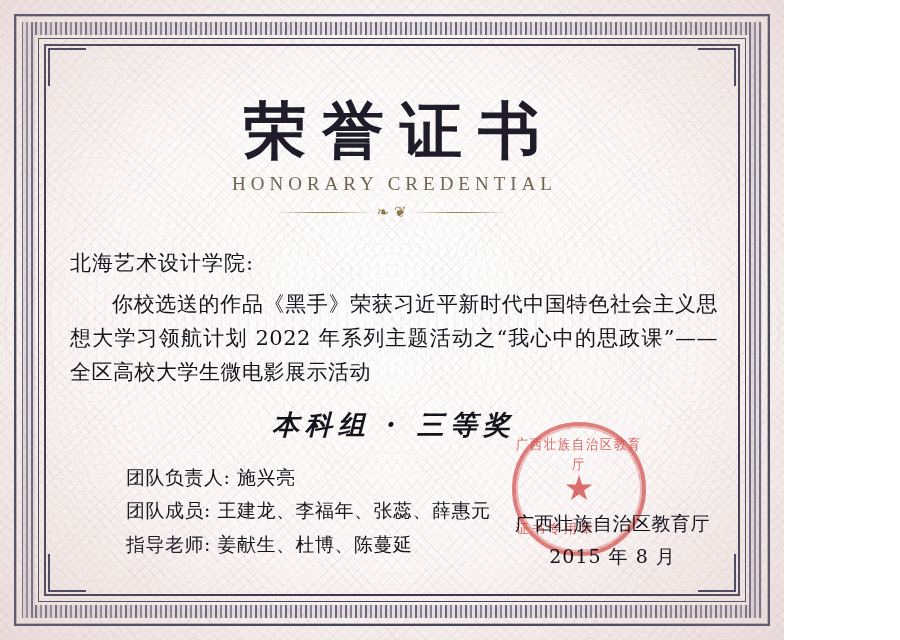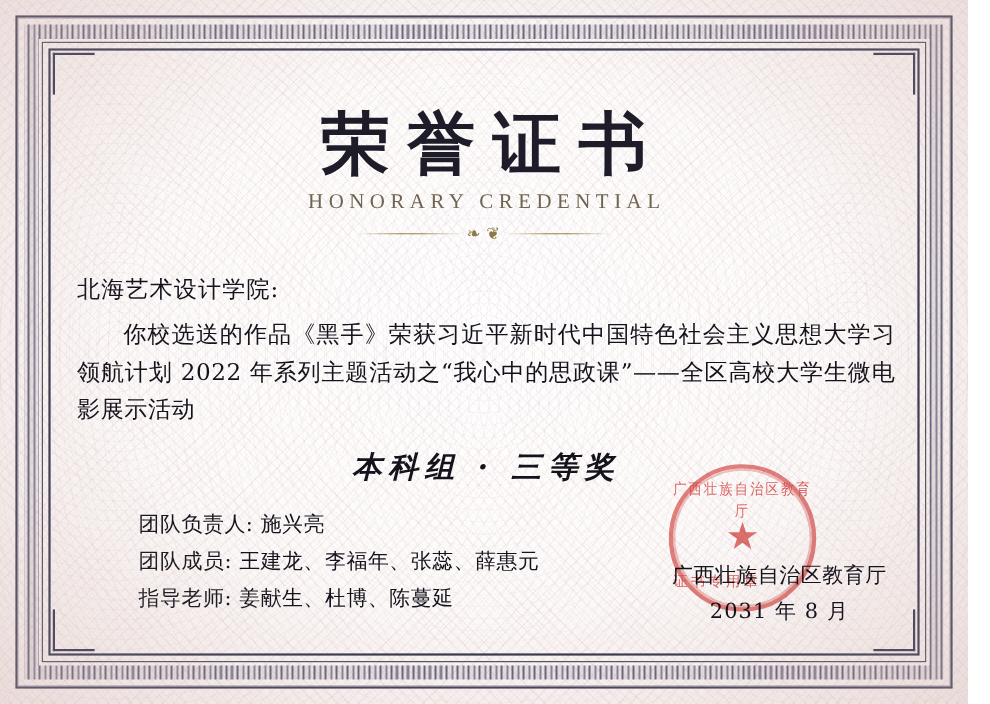--- a/index.html
+++ b/index.html
@@ -10,21 +10,21 @@
   body {
     width: 900px;
     height: 640px;
     overflow: hidden;
     font-family: "Liberation Serif", serif;
   }
 
   
   .certificate {
     position: relative;
-    width: 880px;
+    width: 784px;
     height: 640px;
     background:
       radial-gradient(ellipse at 50% 45%, #ffffff 0%, #fdfbfa 45%, #f7f1ef 78%, #f2e9e7 100%);
     overflow: hidden;
   }
 
   
   .guilloche {
     position: absolute;
     inset: 0;
@@ -288,19 +288,19 @@
     </div>
 
     <div class="seal">
       <div class="arc-top">广西壮族自治区教育厅</div>
       <div class="star">★</div>
       <div class="arc-bottom">证书专用章</div>
     </div>
 
     <div class="issuer">
       <div>广西壮族自治区教育厅</div>
-      <div class="date">2031 年 8 月</div>
+      <div class="date">2015 年 8 月</div>
     </div>
 
   </div>
 
   <div class="vignette"></div>
 </div>
 
 </body></html>

